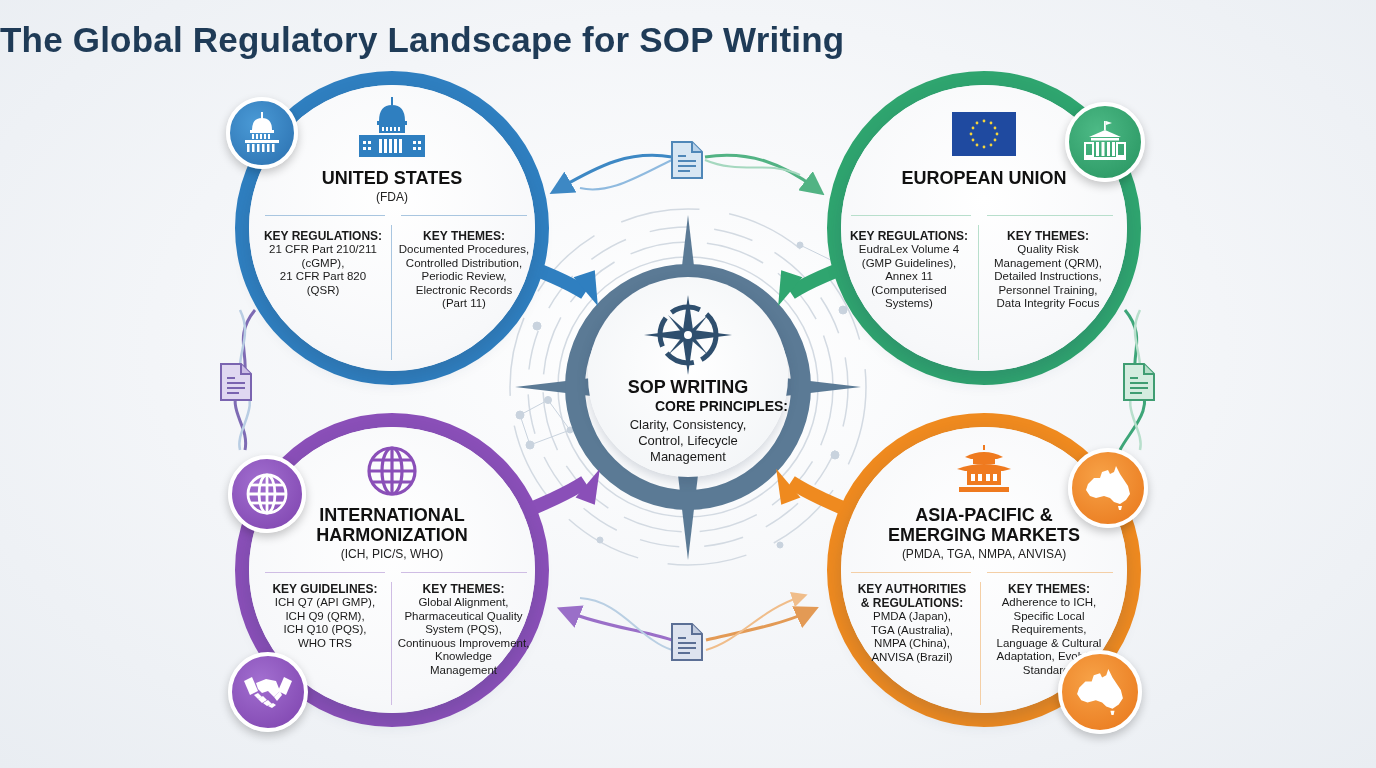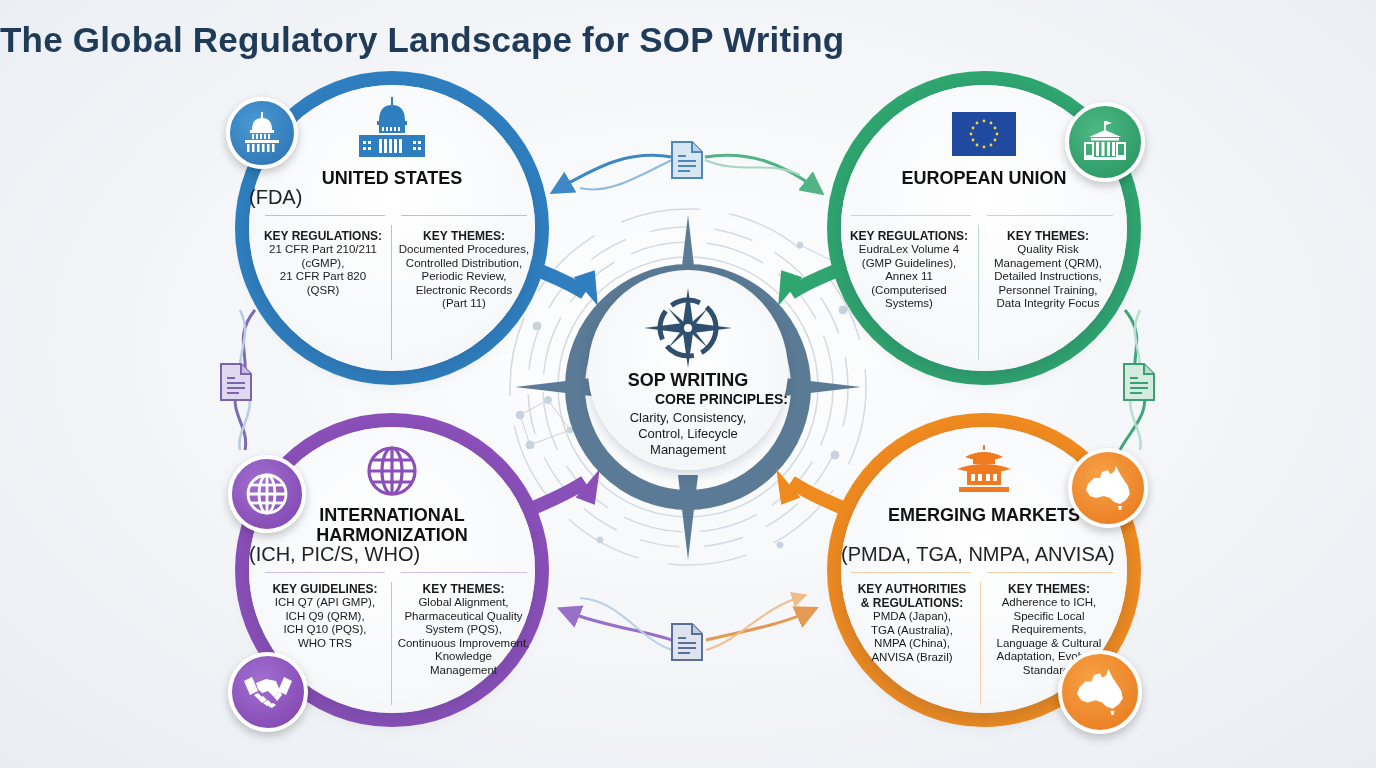--- a/index.html
+++ b/index.html
@@ -21,38 +21,38 @@
     background: radial-gradient(circle at 50% 40%, #ffffff 0%, #f7f8fa 70%, #eef1f4 100%);
     box-shadow: 0 8px 18px rgba(40,60,90,0.18);
   }
   .icon-top { position: absolute; left: 50%; transform: translateX(-50%); }
   .region-title {
     position: absolute; width: 100%; text-align: center;
     font-weight: bold; font-size: 18px; line-height: 20px; color: #111;
     font-family: "Liberation Sans", sans-serif;
   }
   .region-sub {
-    position: absolute; width: 100%; 
-    font-size: 20px; line-height: 18px; color: #222;
+    position: absolute; width: 100%; text-align: center;
+    font-size: 12px; line-height: 18px; color: #222;
   }
   .divider-h { position: absolute; height: 0; border-top: 1.5px solid; }
   .divider-v { position: absolute; width: 0; border-left: 1.5px solid; }
   .col {
     position: absolute; text-align: center; font-size: 11.5px; line-height: 13.5px; color: #1a1a1a;
     font-family: "Liberation Sans", sans-serif;
   }
   .col .hd { font-weight: bold; font-size: 12px; line-height: 14px; display: block; }
   .col .ln { display: block; }
   .badge {
     position: absolute; border-radius: 50%; border: 4px solid #fff;
     box-shadow: 0 4px 10px rgba(0,0,0,0.22);
     display: flex; align-items: center; justify-content: center;
   }
   .center {
-    position: absolute; left: 588px; top: 270px; width: 200px; height: 200px; border-radius: 50%;
+    position: absolute; left: 588px; top: 277px; width: 200px; height: 200px; border-radius: 50%;
     background: radial-gradient(circle at 50% 45%, #ffffff 0%, #f4f6f8 75%, #e6eaef 100%);
     box-shadow: 0 4px 12px rgba(40,60,90,0.2);
   }
   .center-title { position: absolute; width: 100%; top: 100px; text-align: center; font-weight: bold; font-size: 18px; color:#111; }
   .center-sub { position: absolute; width: 100%; top: 121px; text-align: right; font-weight: bold; font-size: 14px; color:#111; }
   .center-body { position: absolute; width: 100%; top: 140px; text-align: center; font-size: 13px; line-height: 16px; color:#1a1a1a; }
   .center-body span { display:block; }
 </style>
 </head>
 <body>
@@ -299,20 +299,21 @@
       <rect x="4" y="42" width="50" height="5"></rect>
     </g>
     <g fill="#fff">
       <rect x="16" y="29" width="4" height="7"></rect>
         <rect x="23" y="29" width="4" height="7"></rect>
         <rect x="31" y="29" width="4" height="7"></rect>
         <rect x="38" y="29" width="4" height="7"></rect>
     </g>
   </svg>
   <div class="region-title" style="top:78px;">
+    <span style="display:block">ASIA-PACIFIC &amp;</span>
     <span style="display:block">EMERGING MARKETS</span>
   </div>
   <div class="region-sub" style="top:118px;">(PMDA, TGA, NMPA, ANVISA)</div>
   <div class="divider-h" style="left:10px; top:145px; width:120px; border-color:#f4cfa6;"></div>
   <div class="divider-h" style="left:146px; top:145px; width:126px; border-color:#f4cfa6;"></div>
   <div class="divider-v" style="left:139px; top:155px; height:123px; border-color:#f4cfa6;"></div>
   <div class="col" style="left:6px; top:155px; width:130px;">
     <span class="hd">KEY AUTHORITIES</span>
     <span class="hd">&amp; REGULATIONS:</span>
     <span class="ln">PMDA (Japan),</span>

